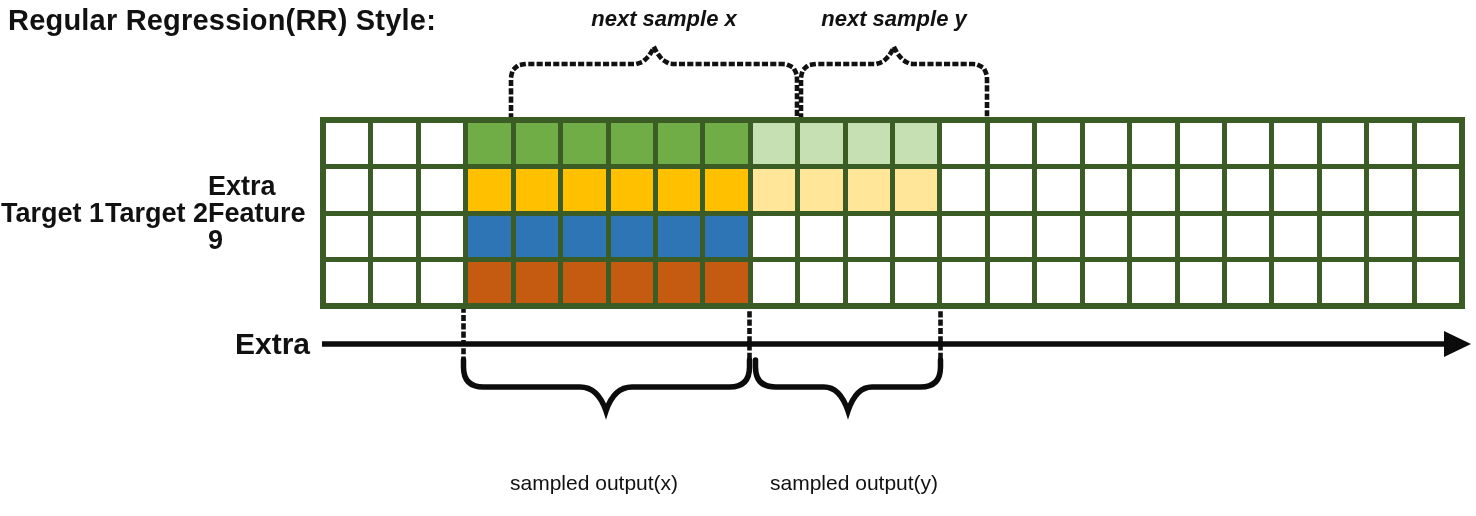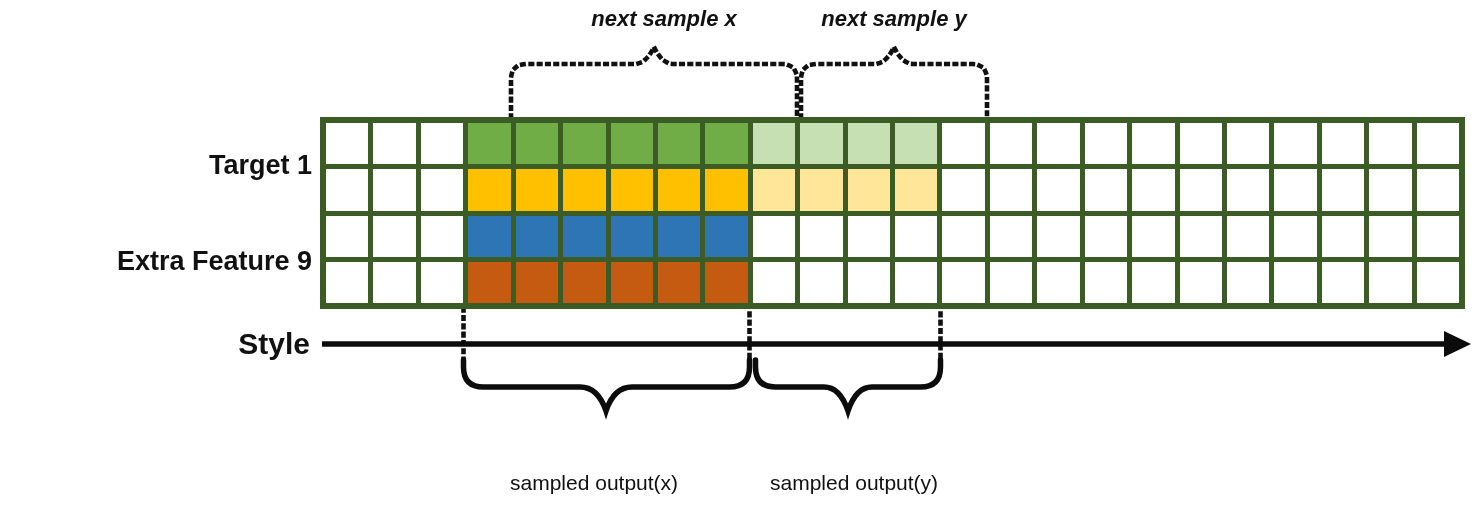--- a/index.html
+++ b/index.html
@@ -3,21 +3,21 @@
 <meta charset="utf-8">
 <style>
   html,body{margin:0;padding:0;background:#ffffff;}
   #canvas{
     position:relative;width:1476px;height:516px;background:#ffffff;overflow:hidden;
     font-family:"Liberation Sans","DejaVu Sans",sans-serif;color:#111;
   }
   .abs{position:absolute;}
   #title{left:8px;top:4px;font-size:29px;font-weight:700;letter-spacing:.2px;}
   .brace-label{top:6px;width:260px;text-align:center;font-size:22px;font-style:italic;font-weight:600;}
-  #row-labels{left:0;top:117px;width:312px;height:192px;display:flex;flex-direction:column;}
+  #row-labels{left:0;top:117px;width:312px;height:192px;display:flex;}
   .row-label{flex:1;display:flex;align-items:center;justify-content:flex-end;
     font-size:27px;font-weight:700;line-height:1;}
   #grid{
     left:320px;top:117px;width:1145px;height:192px;box-sizing:border-box;
     display:grid;gap:5px;padding:6px;
   }
   .cell{min-width:0;min-height:0;}
   #time-label{left:160px;top:327px;width:150px;text-align:right;font-size:30px;font-weight:700;}
   .note-block{top:420px;font-size:21px;font-weight:400;line-height:25px;white-space:pre;}
   #note-input{left:510px;}
@@ -25,20 +25,21 @@
   svg{position:absolute;left:0;top:0;}
   .dotted{stroke:#111;stroke-width:4.6;fill:none;stroke-dasharray:1.5 6.8;stroke-linecap:square;}
   .solid-brace{stroke:#0c0c0c;stroke-width:5.5;fill:none;stroke-linecap:round;}
   .axis{stroke:#0c0c0c;stroke-width:5.5;}
 </style>
 </head>
 <body>
 
 <div id="canvas">
 
+  <div id="title" class="abs">Regular Regression(RR) Style:</div>
 
   <div class="abs brace-label" style="left:764px;">next sample y</div>
   <div class="abs brace-label" style="left:534px;">next sample x</div>
 
   <svg width="1476" height="516">
 
     <path class="dotted" d="M 511 117 L 511 80 Q 511 64 527 64 L 634 64 Q 646 64 654 47 Q 662 64 674 64 L 781 64 Q 797 64 797 80 L 797 117"></path>
     <path class="dotted" d="M 801 117 L 801 80 Q 801 64 817 64 L 874 64 Q 886 64 894 47 Q 902 64 914 64 L 971 64 Q 987 64 987 80 L 987 117"></path>
 
     <path class="dotted" d="M 463.5 309 L 463.5 366"></path>
@@ -47,20 +48,21 @@
 
     <line class="axis" x1="322" y1="344" x2="1448" y2="344"></line>
     <polygon points="1444,331 1471,344 1444,357" fill="#0c0c0c"></polygon>
 
     <path class="solid-brace" d="M 463.5 360 L 463.5 367 Q 463.5 387 483.5 387 L 580 387 Q 598 387 606 411 Q 614 387 632 387 L 729.5 387 Q 749.5 387 749.5 367 L 749.5 360"></path>
     <path class="solid-brace" d="M 755.5 360 L 755.5 367 Q 755.5 387 775.5 387 L 824 387 Q 840 387 848 411 Q 856 387 872 387 L 920.5 387 Q 940.5 387 940.5 367 L 940.5 360"></path>
   </svg>
 
   <div id="row-labels" class="abs">
     <div class="row-label">Target 1</div>
+    <div class="row-label">Target 2</div>
     <div class="row-label">Extra Feature 9</div>
   </div>
 
   <div id="grid" class="abs" style="background: rgb(59, 92, 36); grid-template-columns: repeat(24, 1fr); grid-template-rows: repeat(4, 1fr);">
       <div class="cell" style="background: rgb(255, 255, 255);"></div>
       <div class="cell" style="background: rgb(255, 255, 255);"></div>
       <div class="cell" style="background: rgb(255, 255, 255);"></div>
       <div class="cell" style="background: rgb(112, 173, 71);"></div>
       <div class="cell" style="background: rgb(112, 173, 71);"></div>
       <div class="cell" style="background: rgb(112, 173, 71);"></div>
@@ -149,21 +151,21 @@
       <div class="cell" style="background: rgb(255, 255, 255);"></div>
       <div class="cell" style="background: rgb(255, 255, 255);"></div>
       <div class="cell" style="background: rgb(255, 255, 255);"></div>
       <div class="cell" style="background: rgb(255, 255, 255);"></div>
       <div class="cell" style="background: rgb(255, 255, 255);"></div>
       <div class="cell" style="background: rgb(255, 255, 255);"></div>
       <div class="cell" style="background: rgb(255, 255, 255);"></div>
       <div class="cell" style="background: rgb(255, 255, 255);"></div>
     </div>
 
-  <div id="time-label" class="abs">Style</div>
+  <div id="time-label" class="abs">Extra</div>
 
   <div id="note-input" class="abs note-block">
     <div>sampled output(x)</div>
     
     
   </div>
   <div id="note-output" class="abs note-block">
     <div>sampled output(y)</div>
     
     

